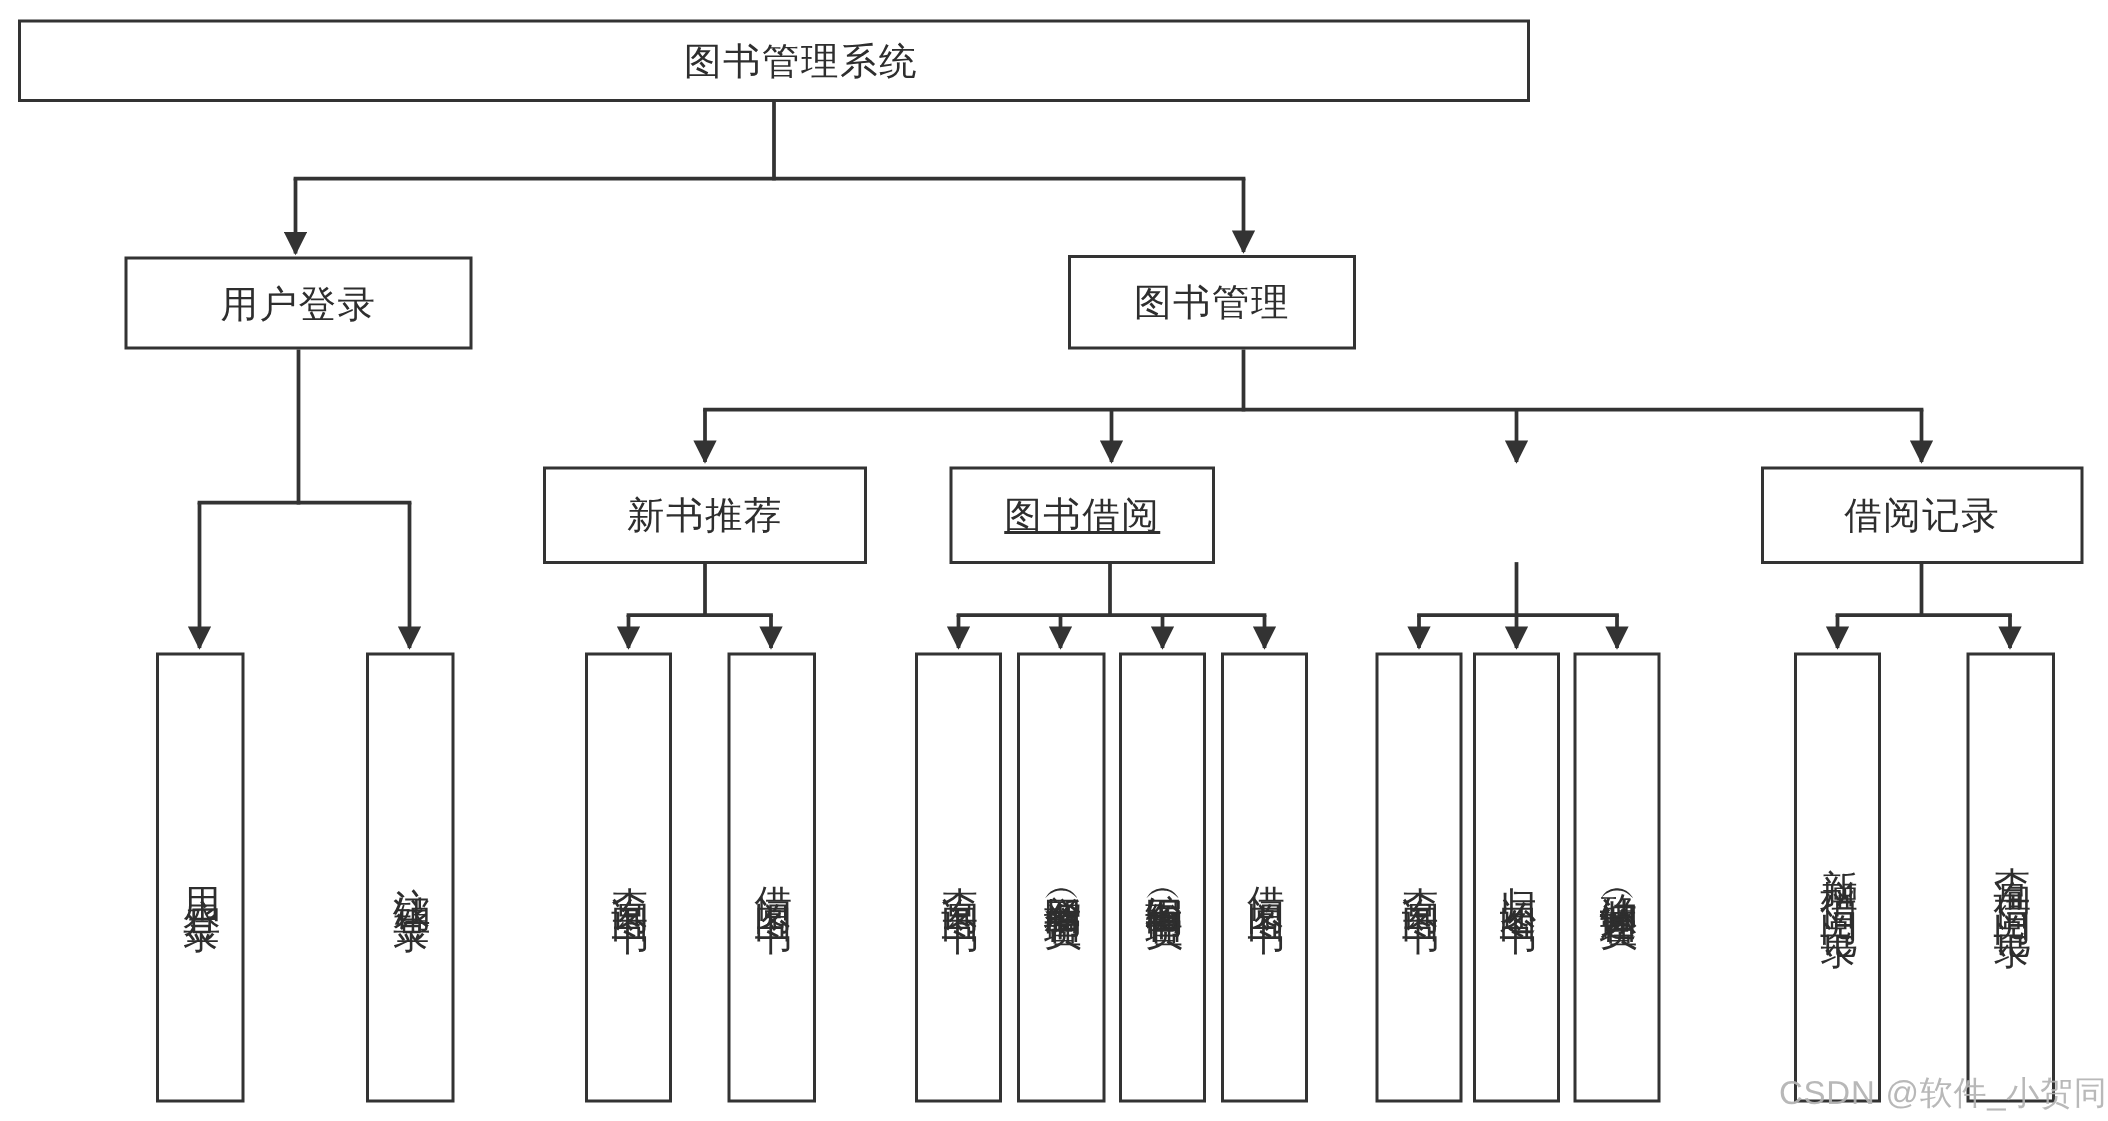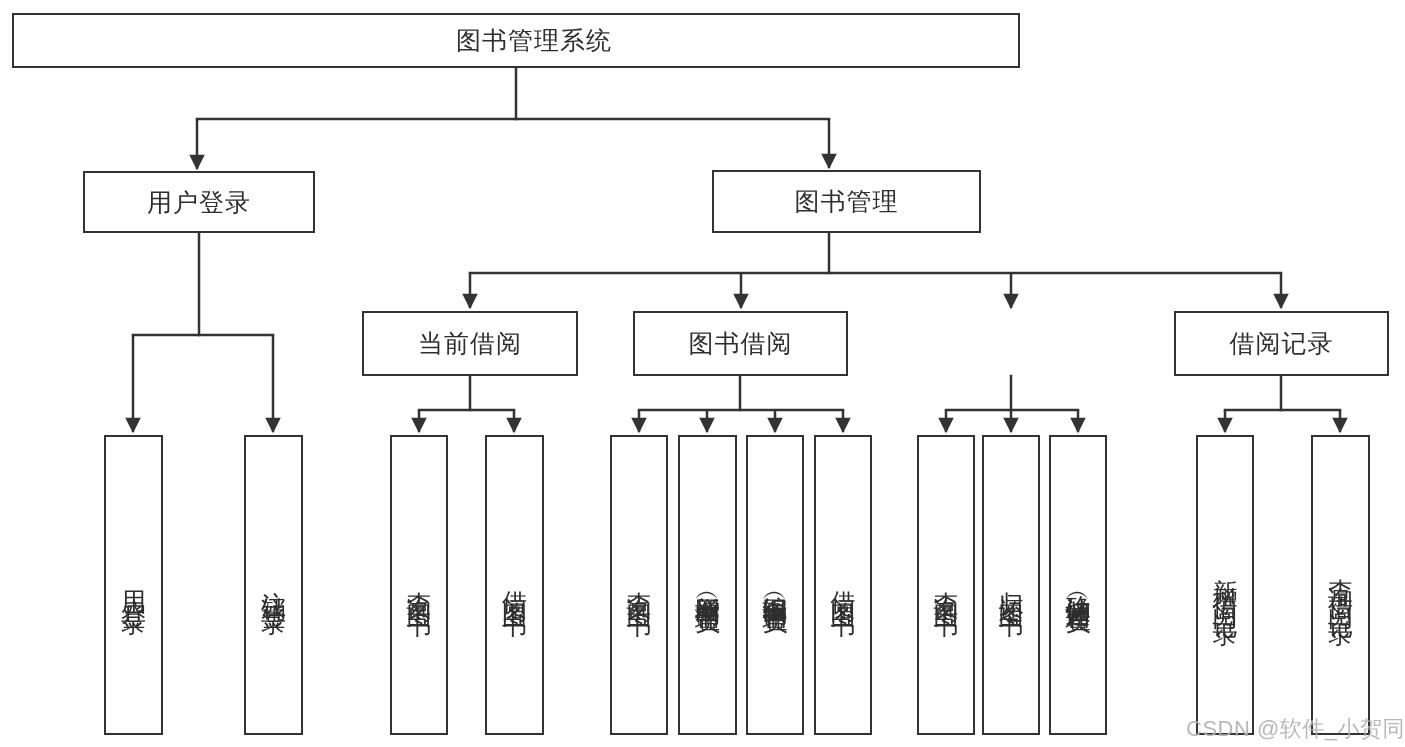--- a/index.html
+++ b/index.html
@@ -101,28 +101,28 @@
     </g>
   </svg>
 
   <div class="box" style="left:12px;top:13px;width:1008px;height:55px;padding-left:36px;">
     <span class="h-label">图书管理系统</span>
   </div>
 
   <div class="box" style="left:83px;top:171px;width:232px;height:62px;">
     <span class="h-label">用户登录</span>
   </div>
-  <div class="box" style="left:712px;top:170px;width:269px;height:63px;">
+  <div class="box" style="left:712px;top:170px;width:192px;height:63px;">
     <span class="h-label">图书管理</span>
   </div>
 
   <div class="box" style="left:362px;top:311px;width:216px;height:65px;">
-    <span class="h-label">当前借阅</span>
+    <span class="h-label">新书推荐</span>
   </div>
-  <div class="box" style="left:633px;top:311px;width:215px;height:65px;">
+  <div class="box" style="left:633px;top:311px;width:177px;height:65px;text-decoration:underline;">
     <span class="h-label">图书借阅</span>
   </div>
   <div class="box" style="left:1174px;top:311px;width:215px;height:65px;">
     <span class="h-label">借阅记录</span>
   </div>
 
   <div class="box" style="left:104px;top:435px;width:59px;height:300px;">
     <span class="vtext vs4">用户登录</span>
   </div>
   <div class="box" style="left:244px;top:435px;width:59px;height:300px;">

